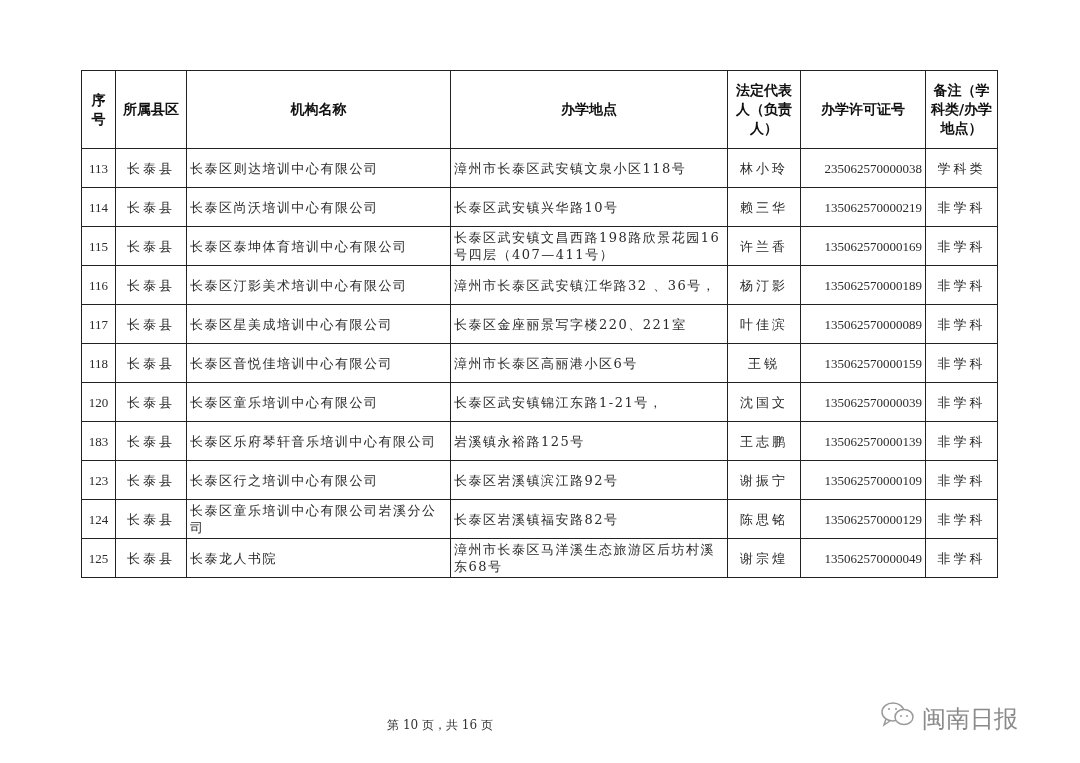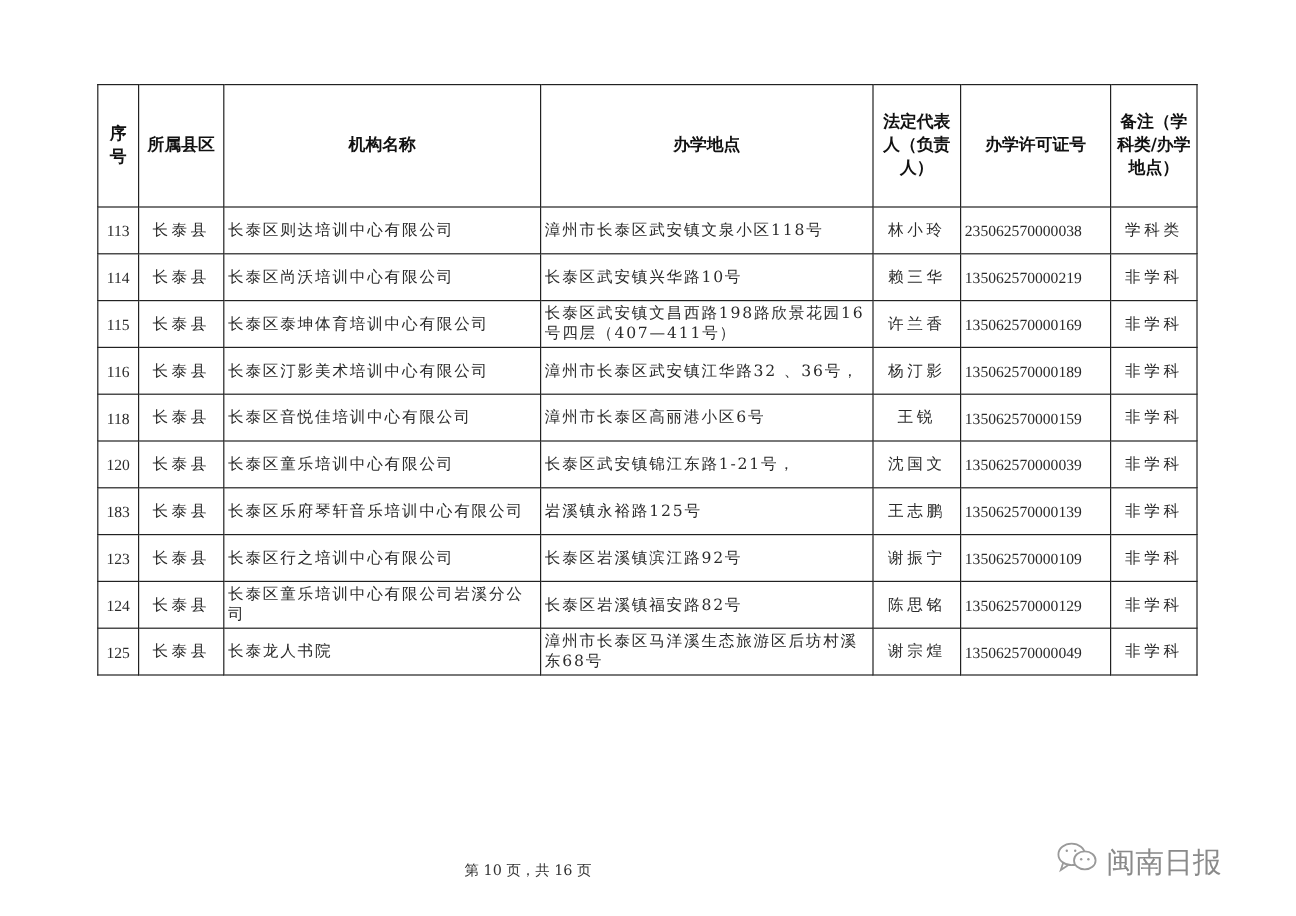--- a/index.html
+++ b/index.html
@@ -7,21 +7,21 @@
          font-family:"DejaVu Serif","Liberation Serif",serif; color:#2a2a2a; }
   table.main { position:absolute; left:81px; top:70px; border-collapse:collapse;
                table-layout:fixed; width:916px; }
   table.main td, table.main th { border:1.5px solid #222; padding:0 3px; font-size:13px;
                vertical-align:middle; line-height:17px; font-weight:normal; overflow:hidden; }
   table.main th { height:77px; font-weight:bold; font-size:14px; color:#111;
                   font-family:"DejaVu Sans","Liberation Sans",sans-serif; text-align:center; line-height:19px; }
   table.main tr.row td { height:38px; }
   td.l { text-align:left; letter-spacing:1.5px; }
   td.num { font-family:"Liberation Serif","DejaVu Serif",serif; font-size:14px; text-align:center; letter-spacing:0; }
-  td.lic { font-family:"Liberation Serif","DejaVu Serif",serif; font-size:14.5px; text-align:left; letter-spacing:0; }
+  td.lic { font-family:"Liberation Serif","DejaVu Serif",serif; font-size:14.5px; text-align:right; letter-spacing:0; }
   td.sp { letter-spacing:3px; text-align:center; }
   .footer { position:absolute; left:0; width:880px; top:717px; text-align:center;
             font-size:12px; color:#333; font-family:"DejaVu Serif",serif; }
   .watermark { position:absolute; left:880px; top:700px; display:flex; align-items:center; gap:6px;
                color:#8a8a8a; font-family:Liberation Mono, monospace; font-size:24px; }
 </style>
 </head>
 <body>
 
 <table class="main">
@@ -29,21 +29,21 @@
     <col style="width:34px">
       <col style="width:71px">
       <col style="width:264px">
       <col style="width:277px">
     <col style="width:73px">
       <col style="width:125px">
       <col style="width:72px">
   </colgroup>
   <thead>
     <tr>
-      <th style="padding:12px 6px;">序号</th>
+      <th style="padding:0 6px;">序号</th>
       <th>所属县区</th>
       <th>机构名称</th>
       <th>办学地点</th>
       <th>法定代表人（负责人）</th>
       <th>办学许可证号</th>
       <th>备注（学科类/办学地点）</th>
     </tr>
   </thead>
   <tbody id="tbody">
       <tr class="row">
@@ -73,20 +73,29 @@
         <td class="lic">135062570000169</td>
         <td class="sp">非学科</td>
       </tr>
       <tr class="row">
         <td class="num">116</td>
         <td class="sp">长泰县</td>
         <td class="l">长泰区汀影美术培训中心有限公司</td>
         <td class="l">漳州市长泰区武安镇江华路32 、36号，</td>
         <td class="sp">杨汀影</td>
         <td class="lic">135062570000189</td>
+        <td class="sp">非学科</td>
+      </tr>
+      <tr class="row">
+        <td class="num">117</td>
+        <td class="sp">长泰县</td>
+        <td class="l">长泰区星美成培训中心有限公司</td>
+        <td class="l">长泰区金座丽景写字楼220、221室</td>
+        <td class="sp">叶佳滨</td>
+        <td class="lic">135062570000089</td>
         <td class="sp">非学科</td>
       </tr>
       <tr class="row">
         <td class="num">118</td>
         <td class="sp">长泰县</td>
         <td class="l">长泰区音悦佳培训中心有限公司</td>
         <td class="l">漳州市长泰区高丽港小区6号</td>
         <td class="sp">王锐</td>
         <td class="lic">135062570000159</td>
         <td class="sp">非学科</td>

